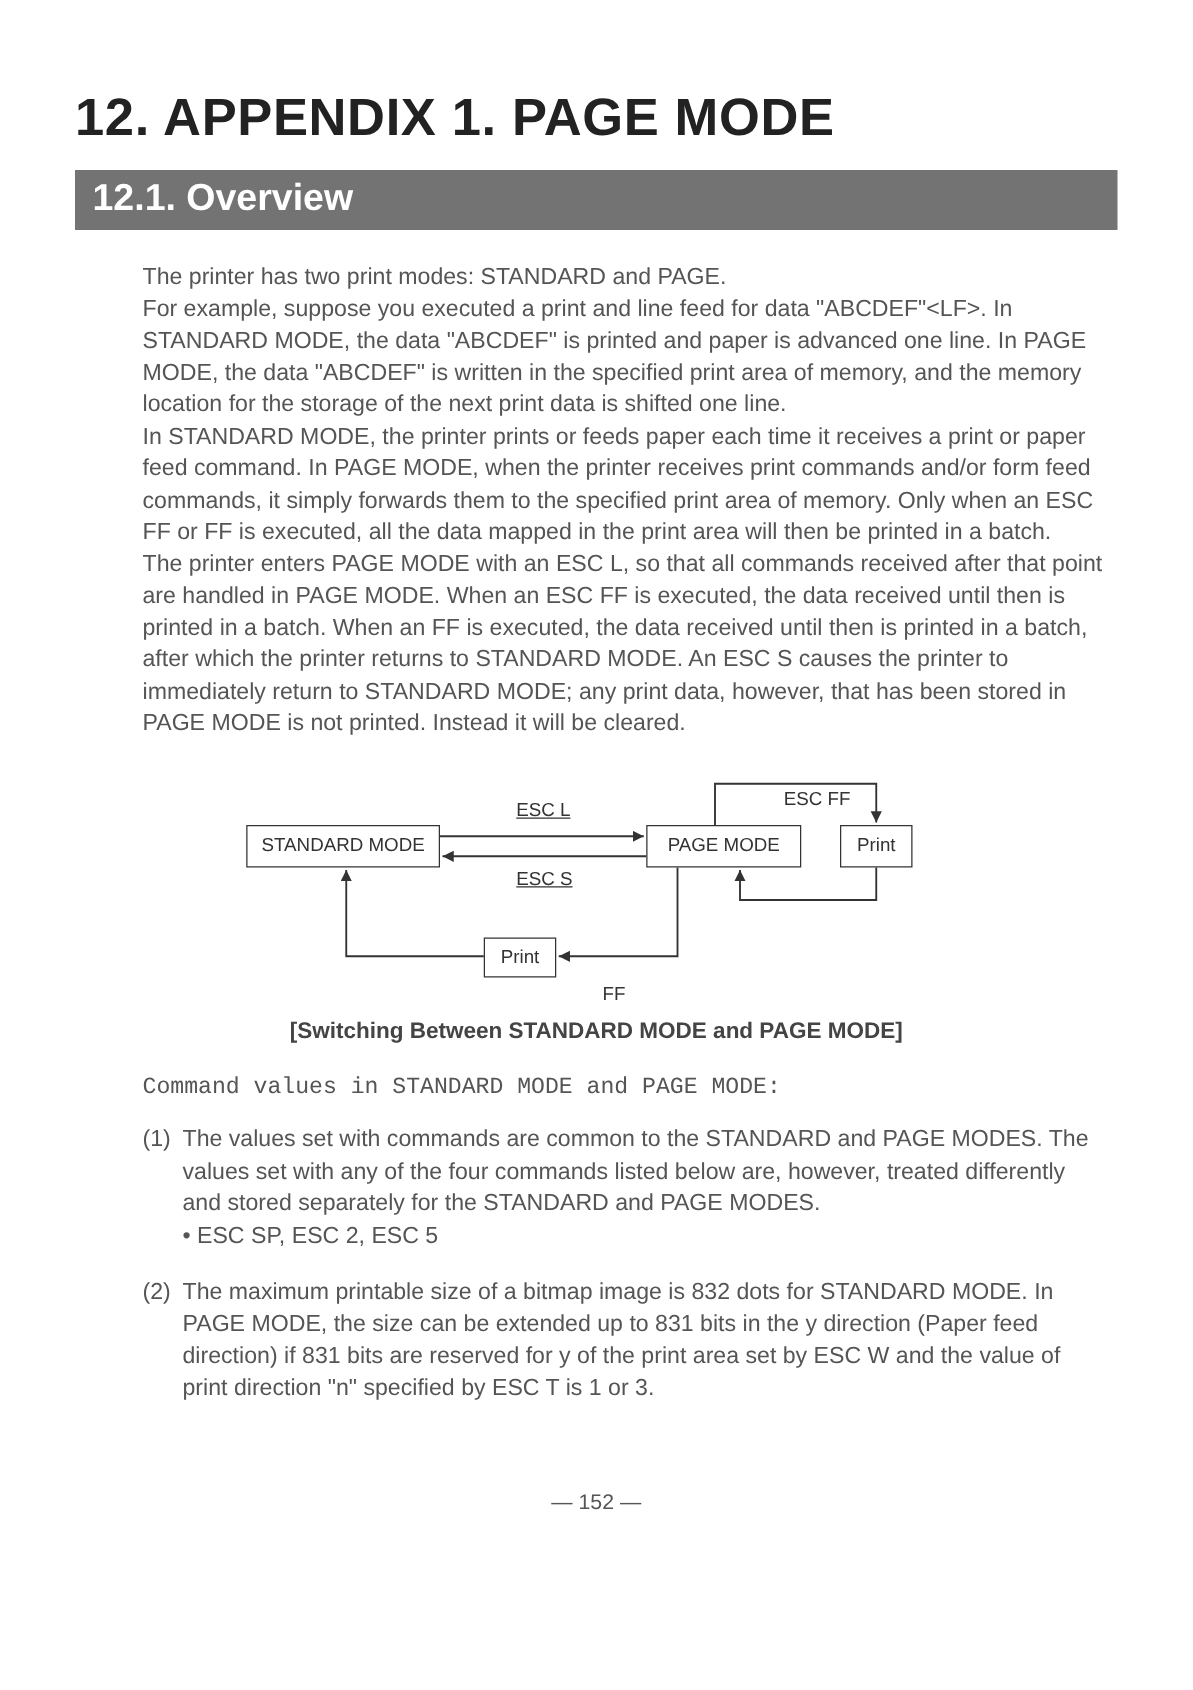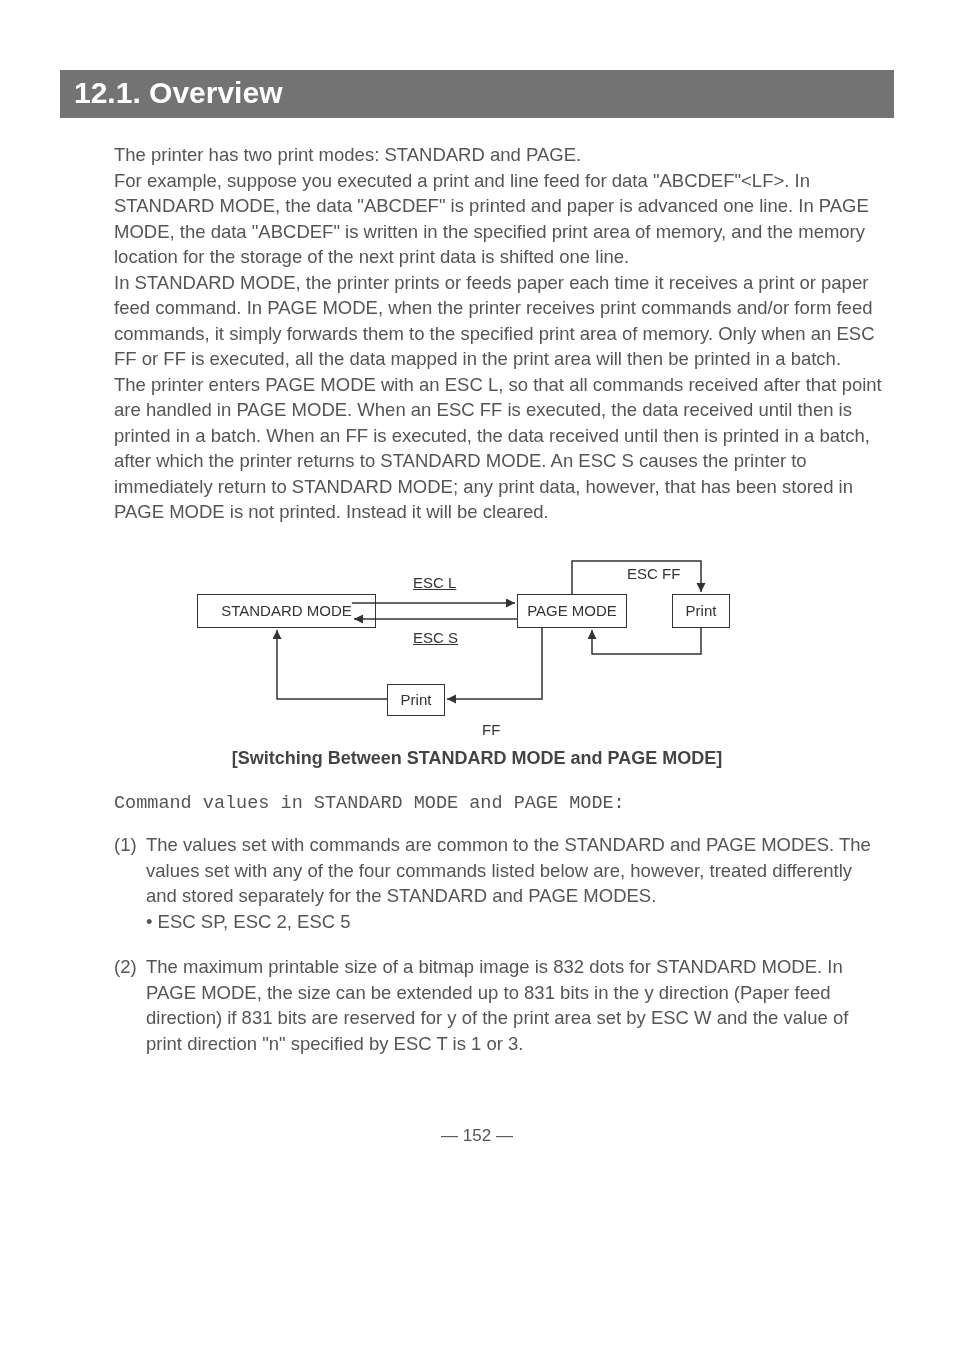--- a/index.html
+++ b/index.html
@@ -23,35 +23,36 @@
   .dg { position: relative; width: 560px; height: 180px; }
   .dbox { position: absolute; border: 1.5px solid #333; background: #fff; font-size: 15px; color: #333; display: flex; align-items: center; justify-content: center; white-space: nowrap; }
   .lbl { position: absolute; font-size: 15px; color: #333; }
   svg.arrows { position: absolute; left: 0; top: 0; width: 560px; height: 180px; }
 </style>
 </head>
 <body>
 
 <div class="main-wrap">
 
+  <div class="h1">12. APPENDIX 1. PAGE MODE</div>
 
   <div class="h2-band">12.1. Overview</div>
 
   <div class="body-block">
     <p class="para">The printer has two print modes: STANDARD and PAGE.</p>
     <p class="para">For example, suppose you executed a print and line feed for data "ABCDEF"&lt;LF&gt;. In STANDARD MODE, the data "ABCDEF" is printed and paper is advanced one line. In PAGE MODE, the data "ABCDEF" is written in the specified print area of memory, and the memory location for the storage of the next print data is shifted one line.</p>
     <p class="para">In STANDARD MODE, the printer prints or feeds paper each time it receives a print or paper feed command. In PAGE MODE, when the printer receives print commands and/or form feed commands, it simply forwards them to the specified print area of memory. Only when an ESC FF or FF is executed, all the data mapped in the print area will then be printed in a batch.</p>
     <p class="para">The printer enters PAGE MODE with an ESC L, so that all commands received after that point are handled in PAGE MODE. When an ESC FF is executed, the data received until then is printed in a batch. When an FF is executed, the data received until then is printed in a batch, after which the printer returns to STANDARD MODE. An ESC S causes the printer to immediately return to STANDARD MODE; any print data, however, that has been stored in PAGE MODE is not printed. Instead it will be cleared.</p>
   </div>
 
   <div class="diagram-wrap">
     <div class="dg">
 
-      <div class="dbox" style="left:0; top:45px; width:179px; height:34px;">STANDARD MODE</div>
-      <div class="dbox" style="left:320px; top:45px; width:110px; height:34px;">PAGE MODE</div>
+      <div class="dbox" style="left:0; top:45px; width:155px; height:34px;">STANDARD MODE</div>
+      <div class="dbox" style="left:320px; top:45px; width:124px; height:34px;">PAGE MODE</div>
       <div class="dbox" style="left:475px; top:45px; width:58px; height:34px;">Print</div>
       <div class="dbox" style="left:190px; top:135px; width:58px; height:32px;">Print</div>
 
       <div class="lbl" style="left:216px; top:25px;text-decoration:underline;">ESC L</div>
       <div class="lbl" style="left:216px; top:80px;text-decoration:underline;">ESC S</div>
       <div class="lbl" style="left:430px; top:16px;">ESC FF</div>
       <div class="lbl" style="left:285px; top:132px;margin-top:40px;">FF</div>
 
       <svg class="arrows">
         <defs>

